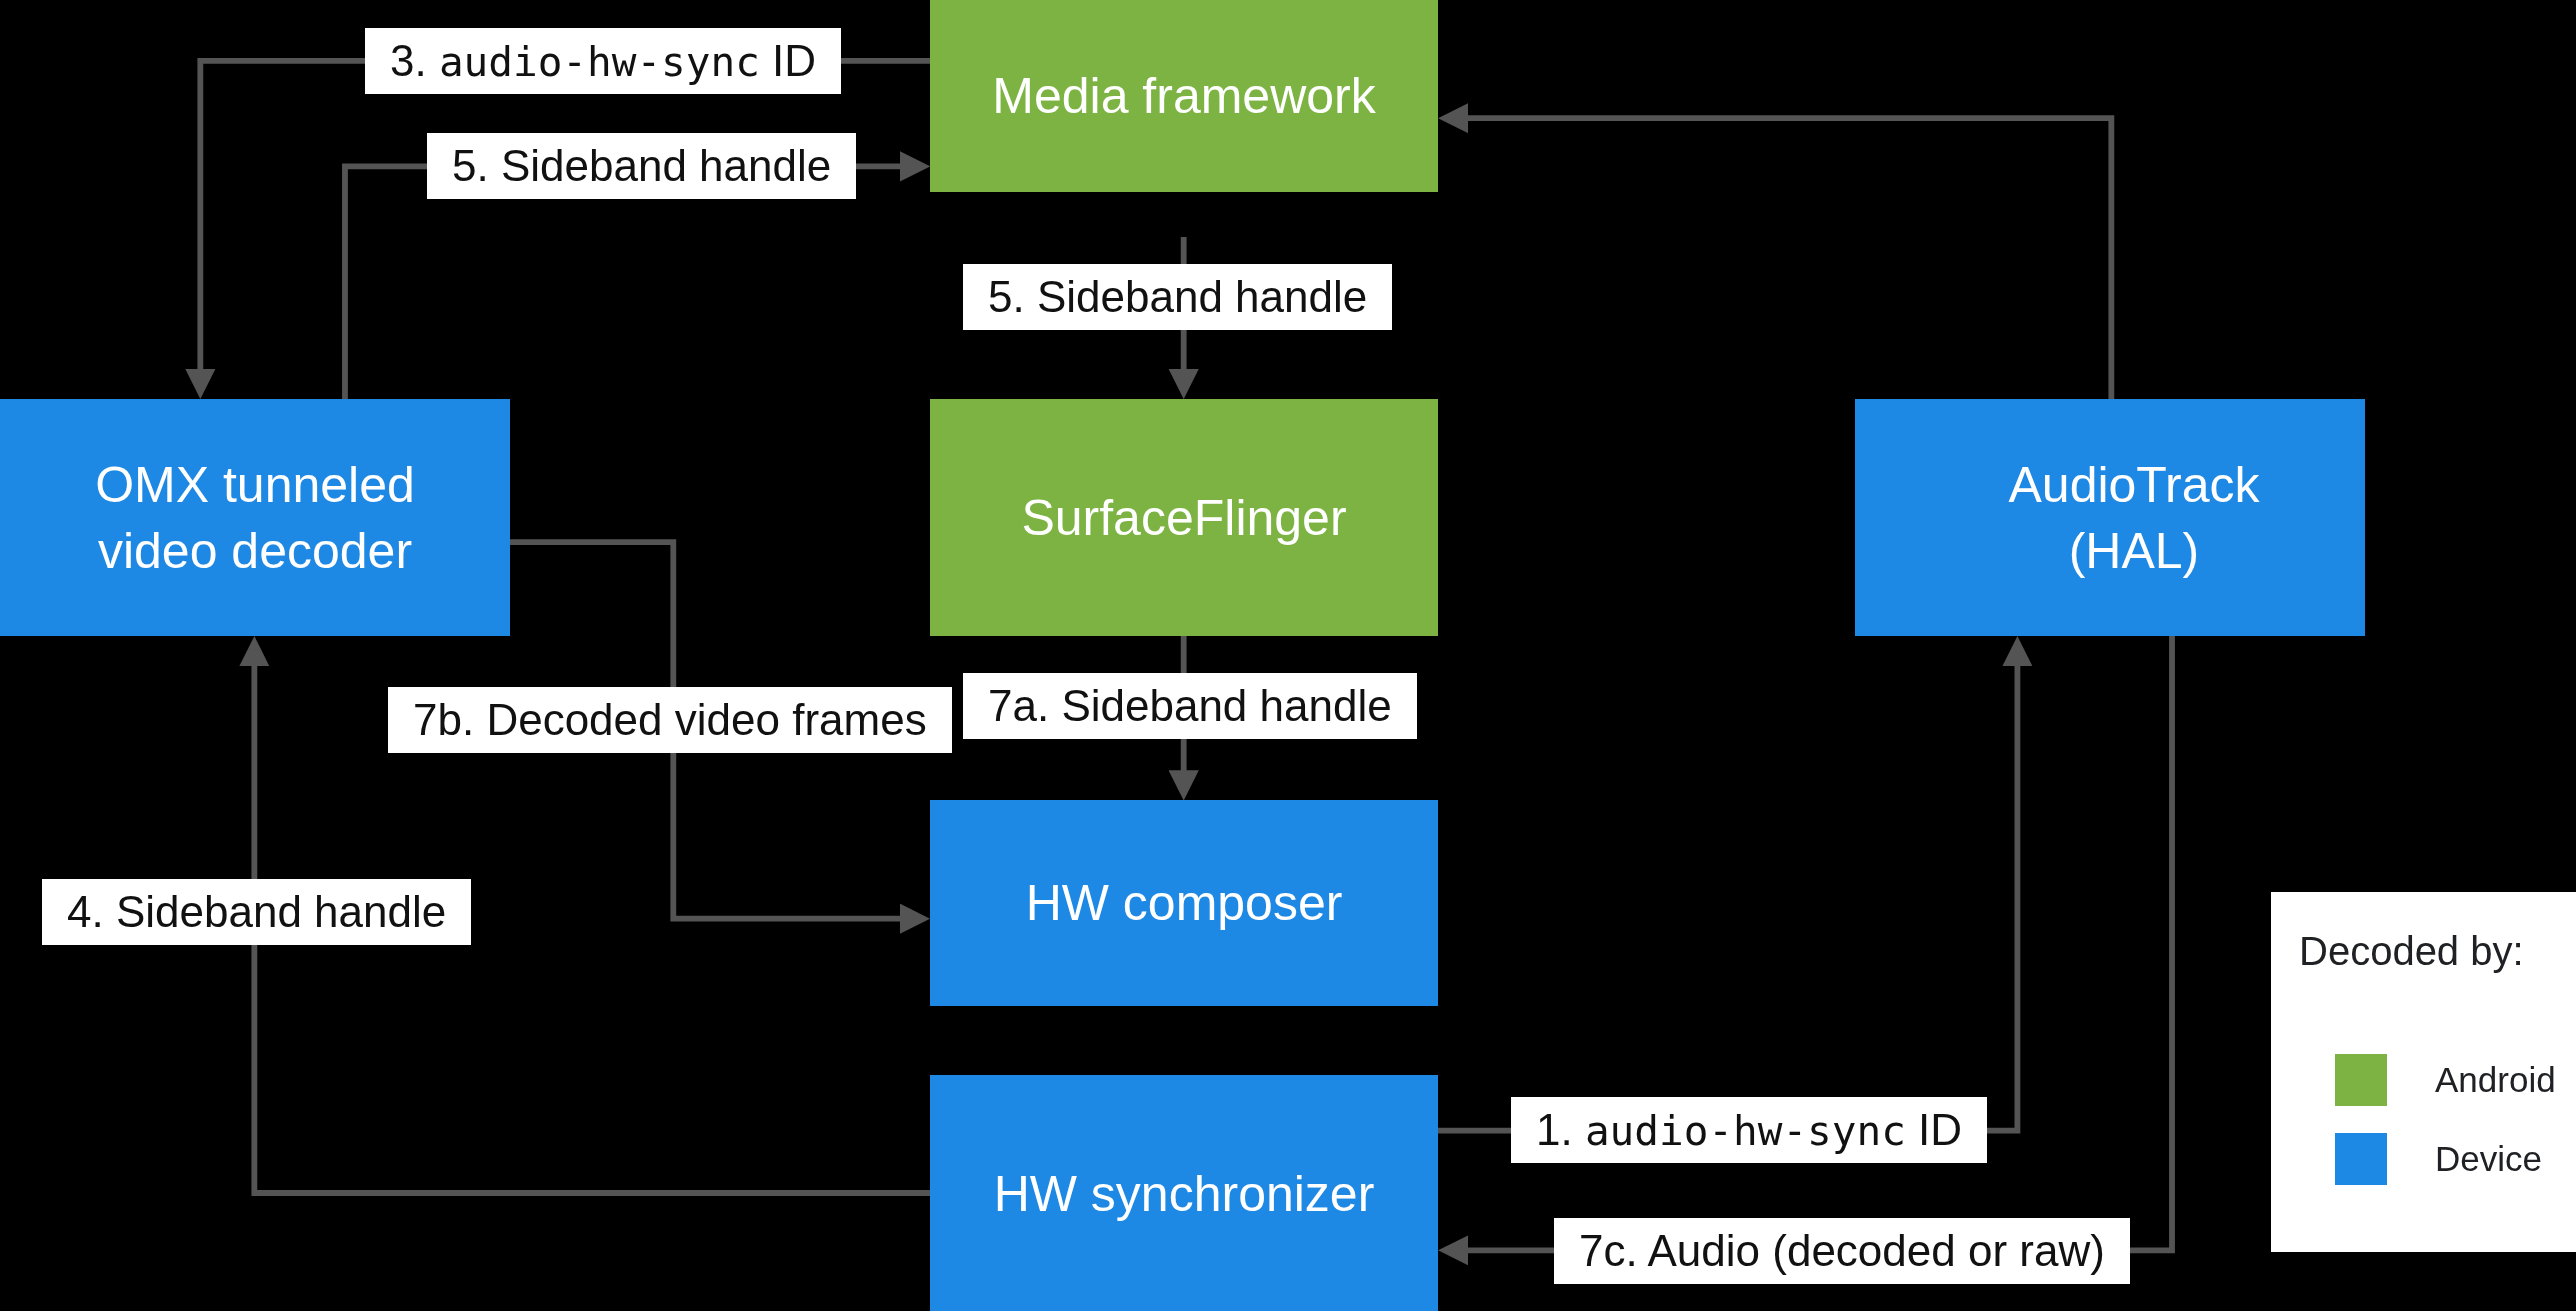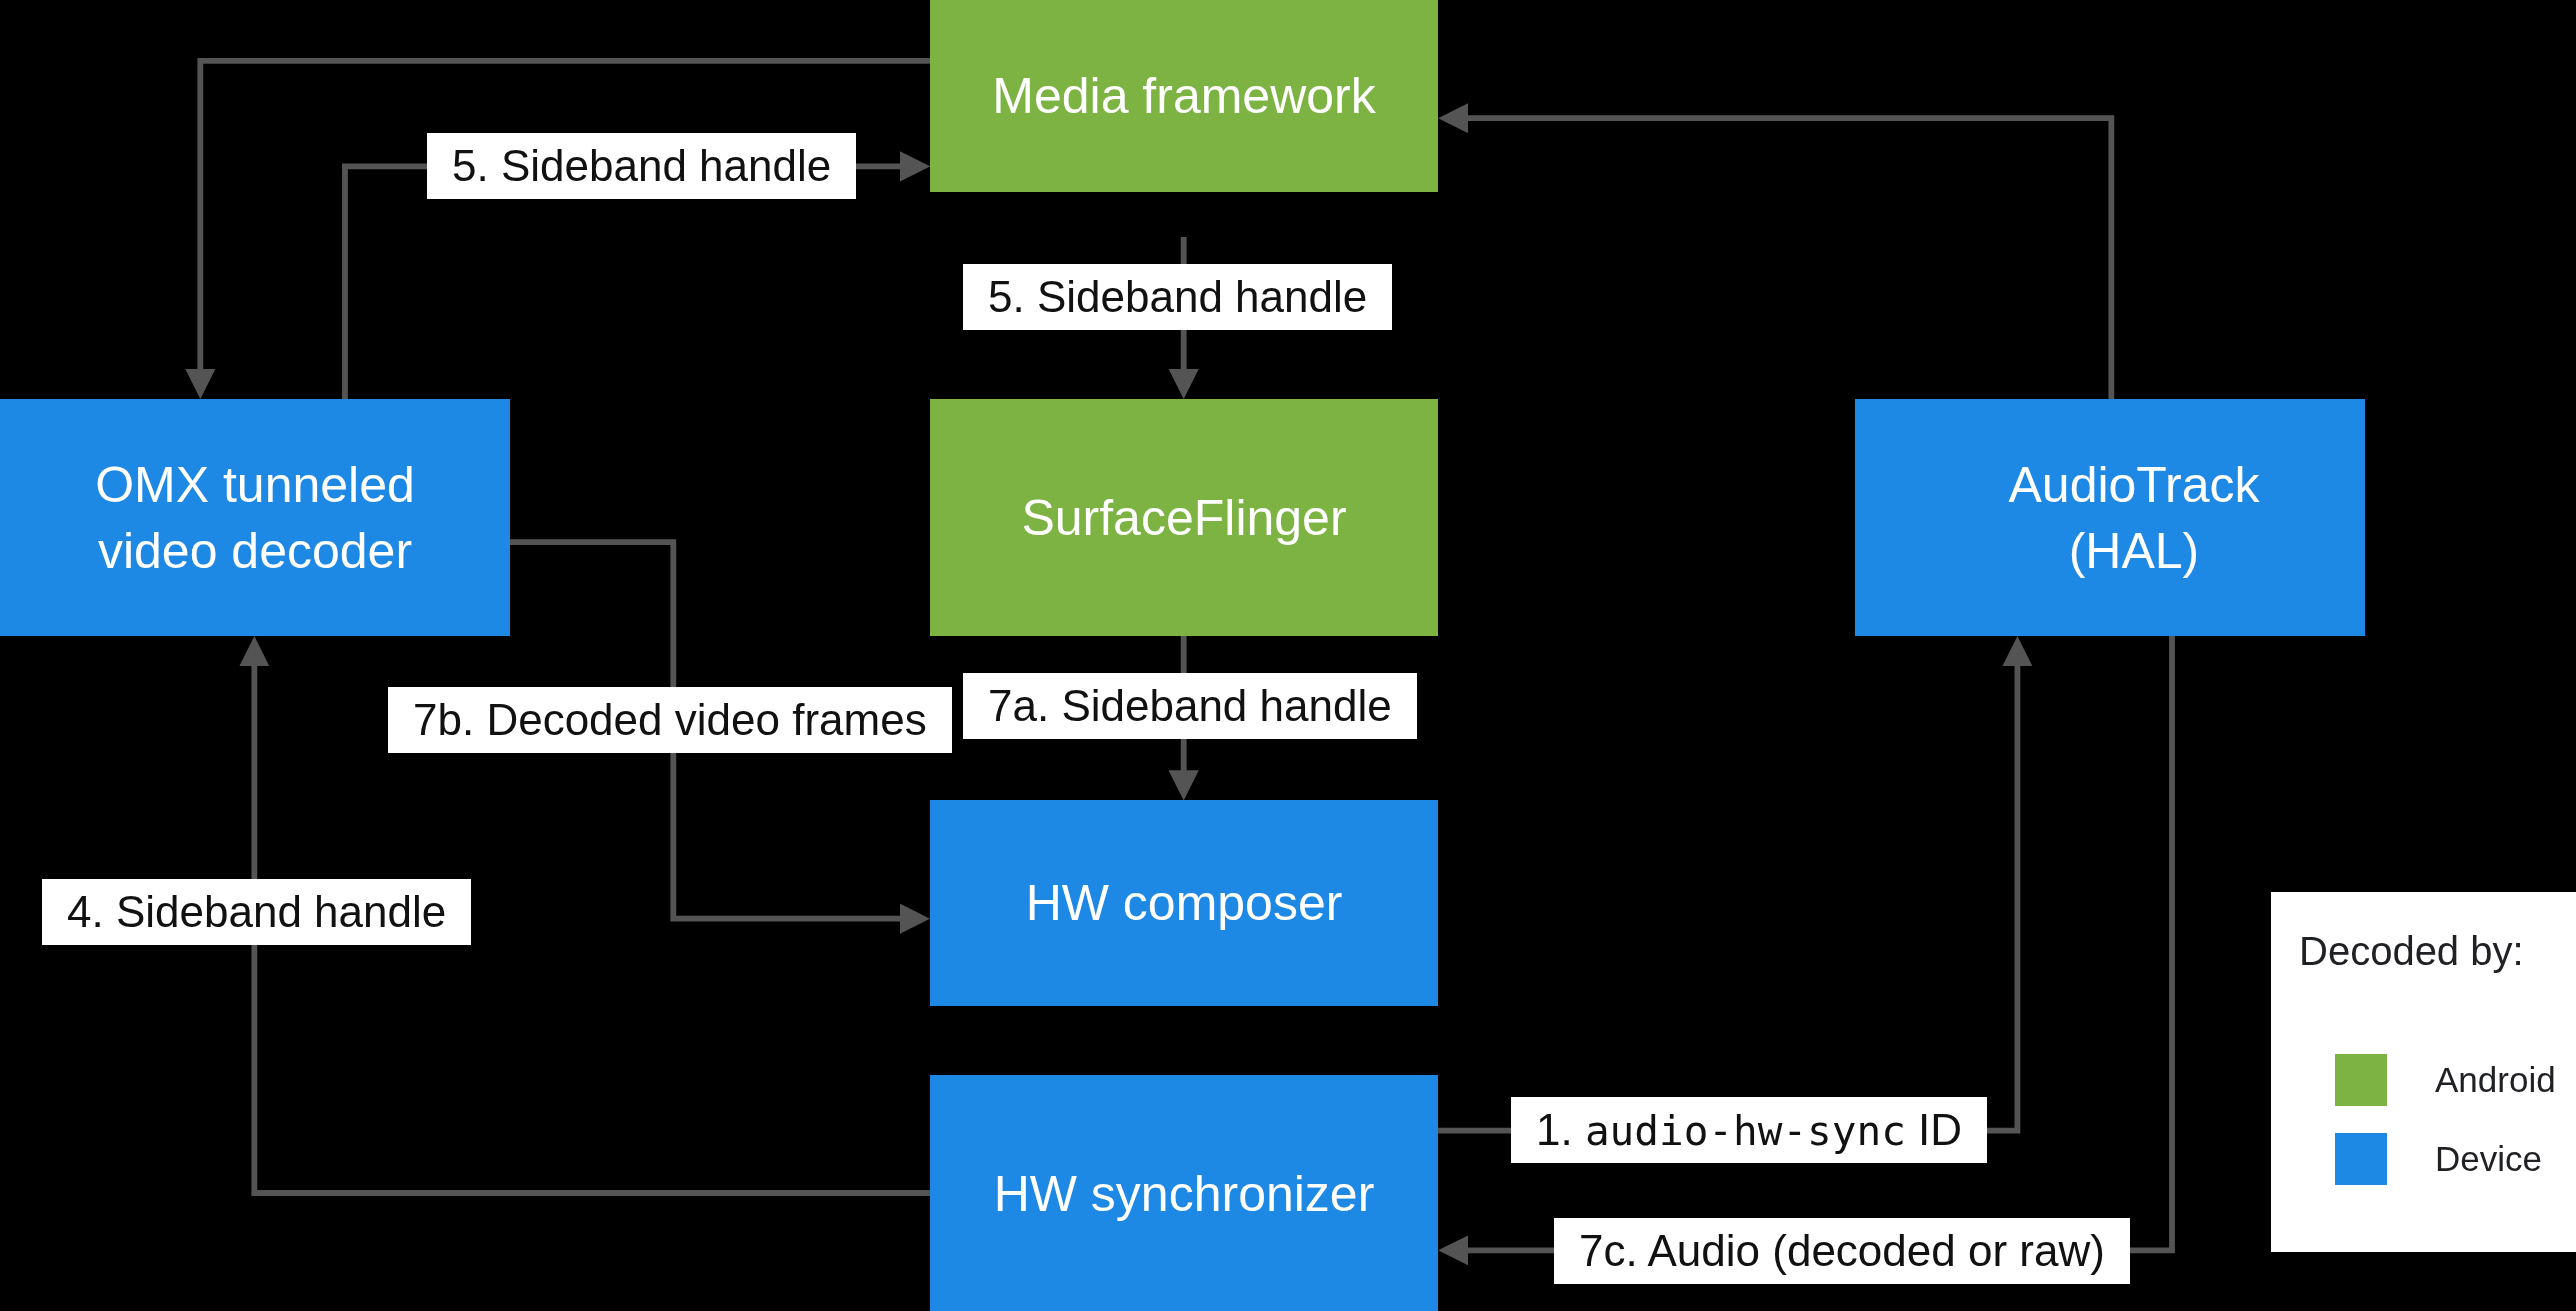--- a/index.html
+++ b/index.html
@@ -94,20 +94,21 @@
     <path class="arrow" d="M415,480 L415,200 L1108,200" marker-end="url(#arrowhead)"></path>
     <path class="arrow" d="M2540,480 L2540,142 L1741,142" marker-end="url(#arrowhead)"></path>
     <path class="arrow" d="M1424,285 L1424,469" marker-end="url(#arrowhead)"></path>
     <path class="arrow" d="M1424,765 L1424,952" marker-end="url(#arrowhead)"></path>
     <path class="arrow" d="M613,652 L810,652 L810,1105 L1108,1105" marker-end="url(#arrowhead)"></path>
     <path class="arrow" d="M1119,1435 L306,1435 L306,776" marker-end="url(#arrowhead)"></path>
     <path class="arrow" d="M1730,1360 L2427,1360 L2427,776" marker-end="url(#arrowhead)"></path>
     <path class="arrow" d="M2613,765 L2613,1504 L1741,1504" marker-end="url(#arrowhead)"></path>
   </svg>
 
+  <div class="step-label" id="label-step-3"><span>3. </span><span class="mono">audio-hw-sync</span><span> ID</span></div>
 
   <div class="step-label" id="label-step-5"><span>5. Sideband handle</span><span class="mono"></span><span></span></div>
 
 
   <div class="step-label" id="label-step-6"><span>5. Sideband handle</span><span class="mono"></span><span></span></div>
 
   <div class="step-label" id="label-step-7b"><span>7b. Decoded video frames</span><span class="mono"></span><span></span></div>
 
   <div class="step-label" id="label-step-7a"><span>7a. Sideband handle</span><span class="mono"></span><span></span></div>
 

